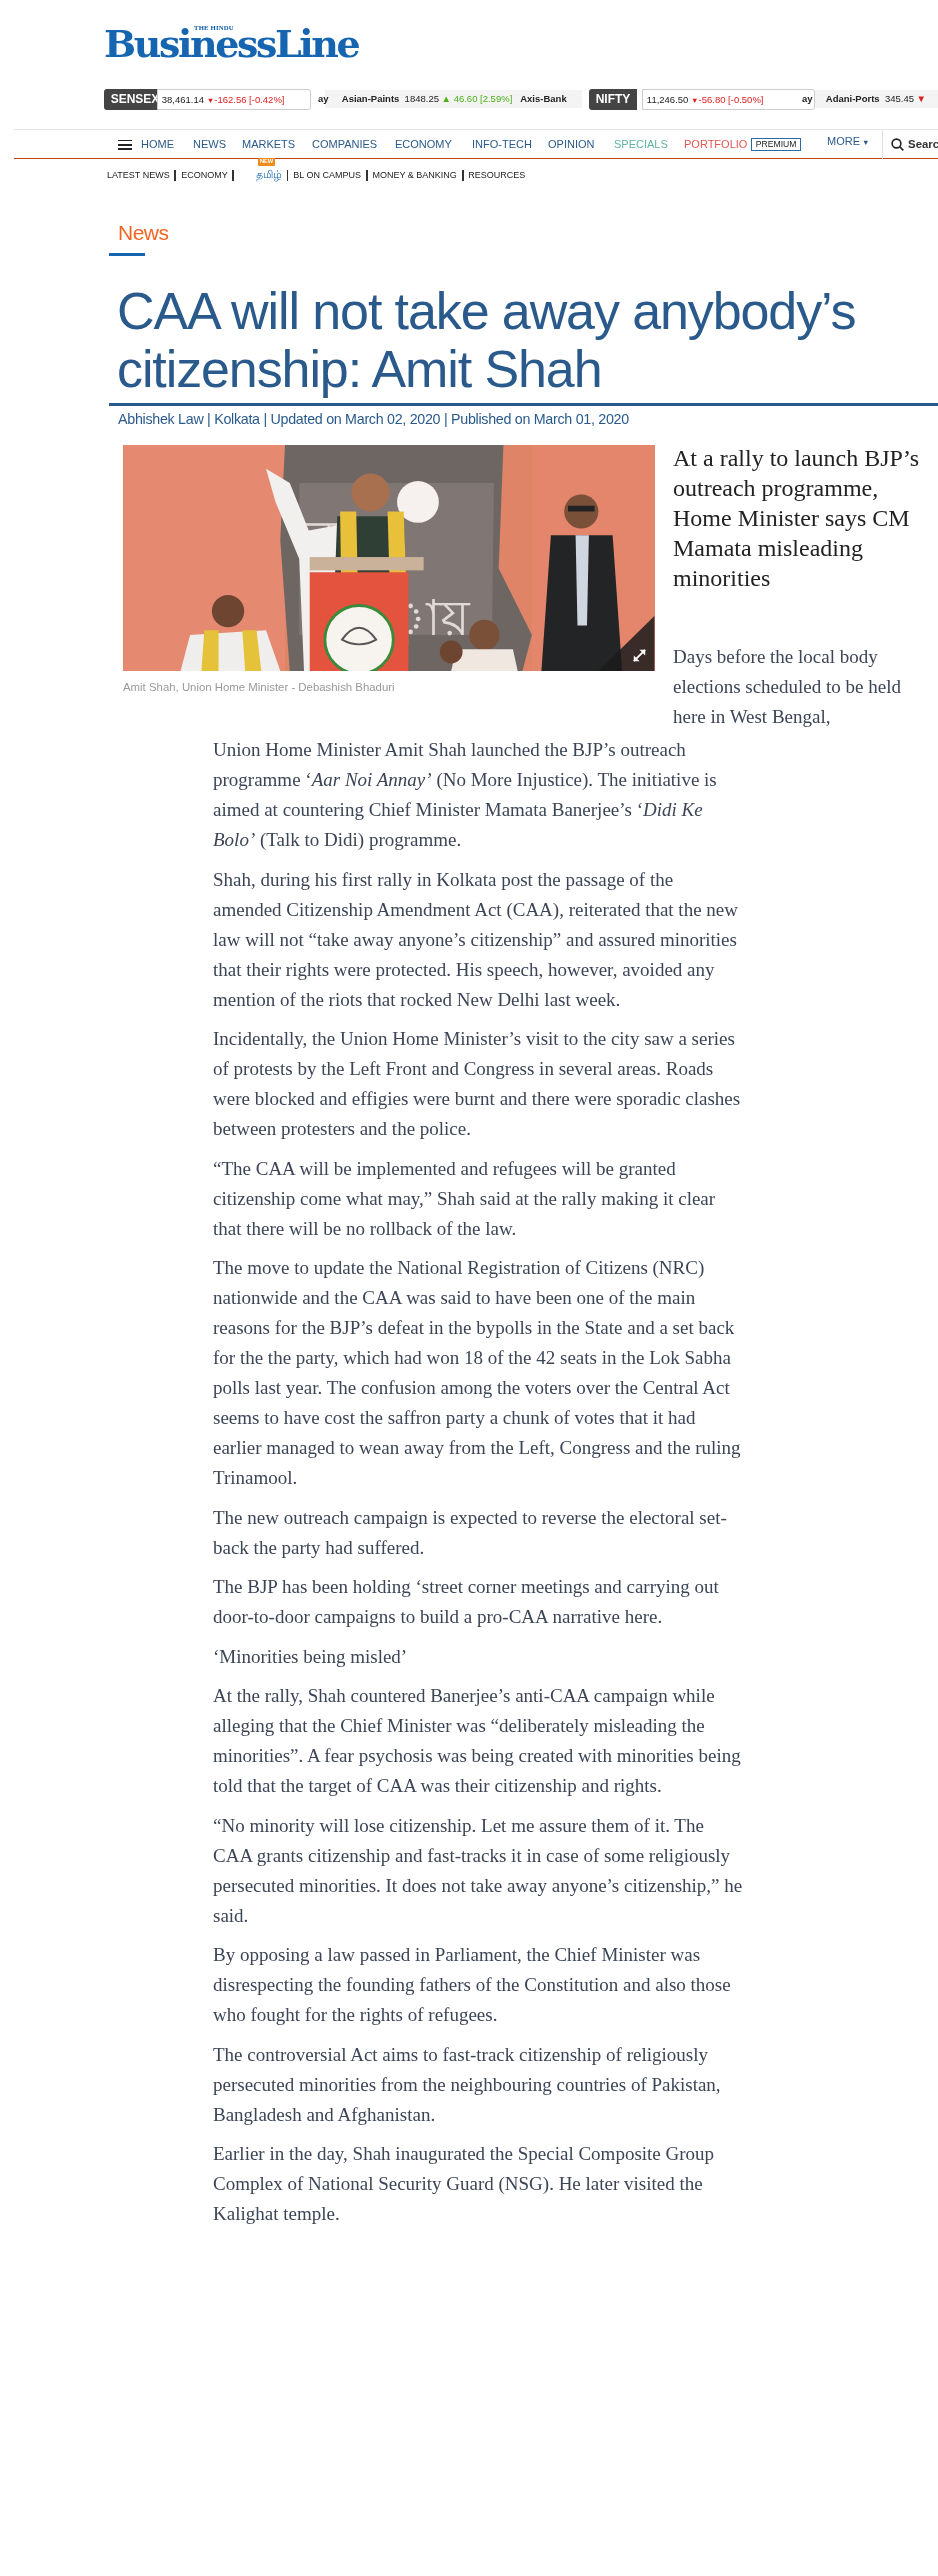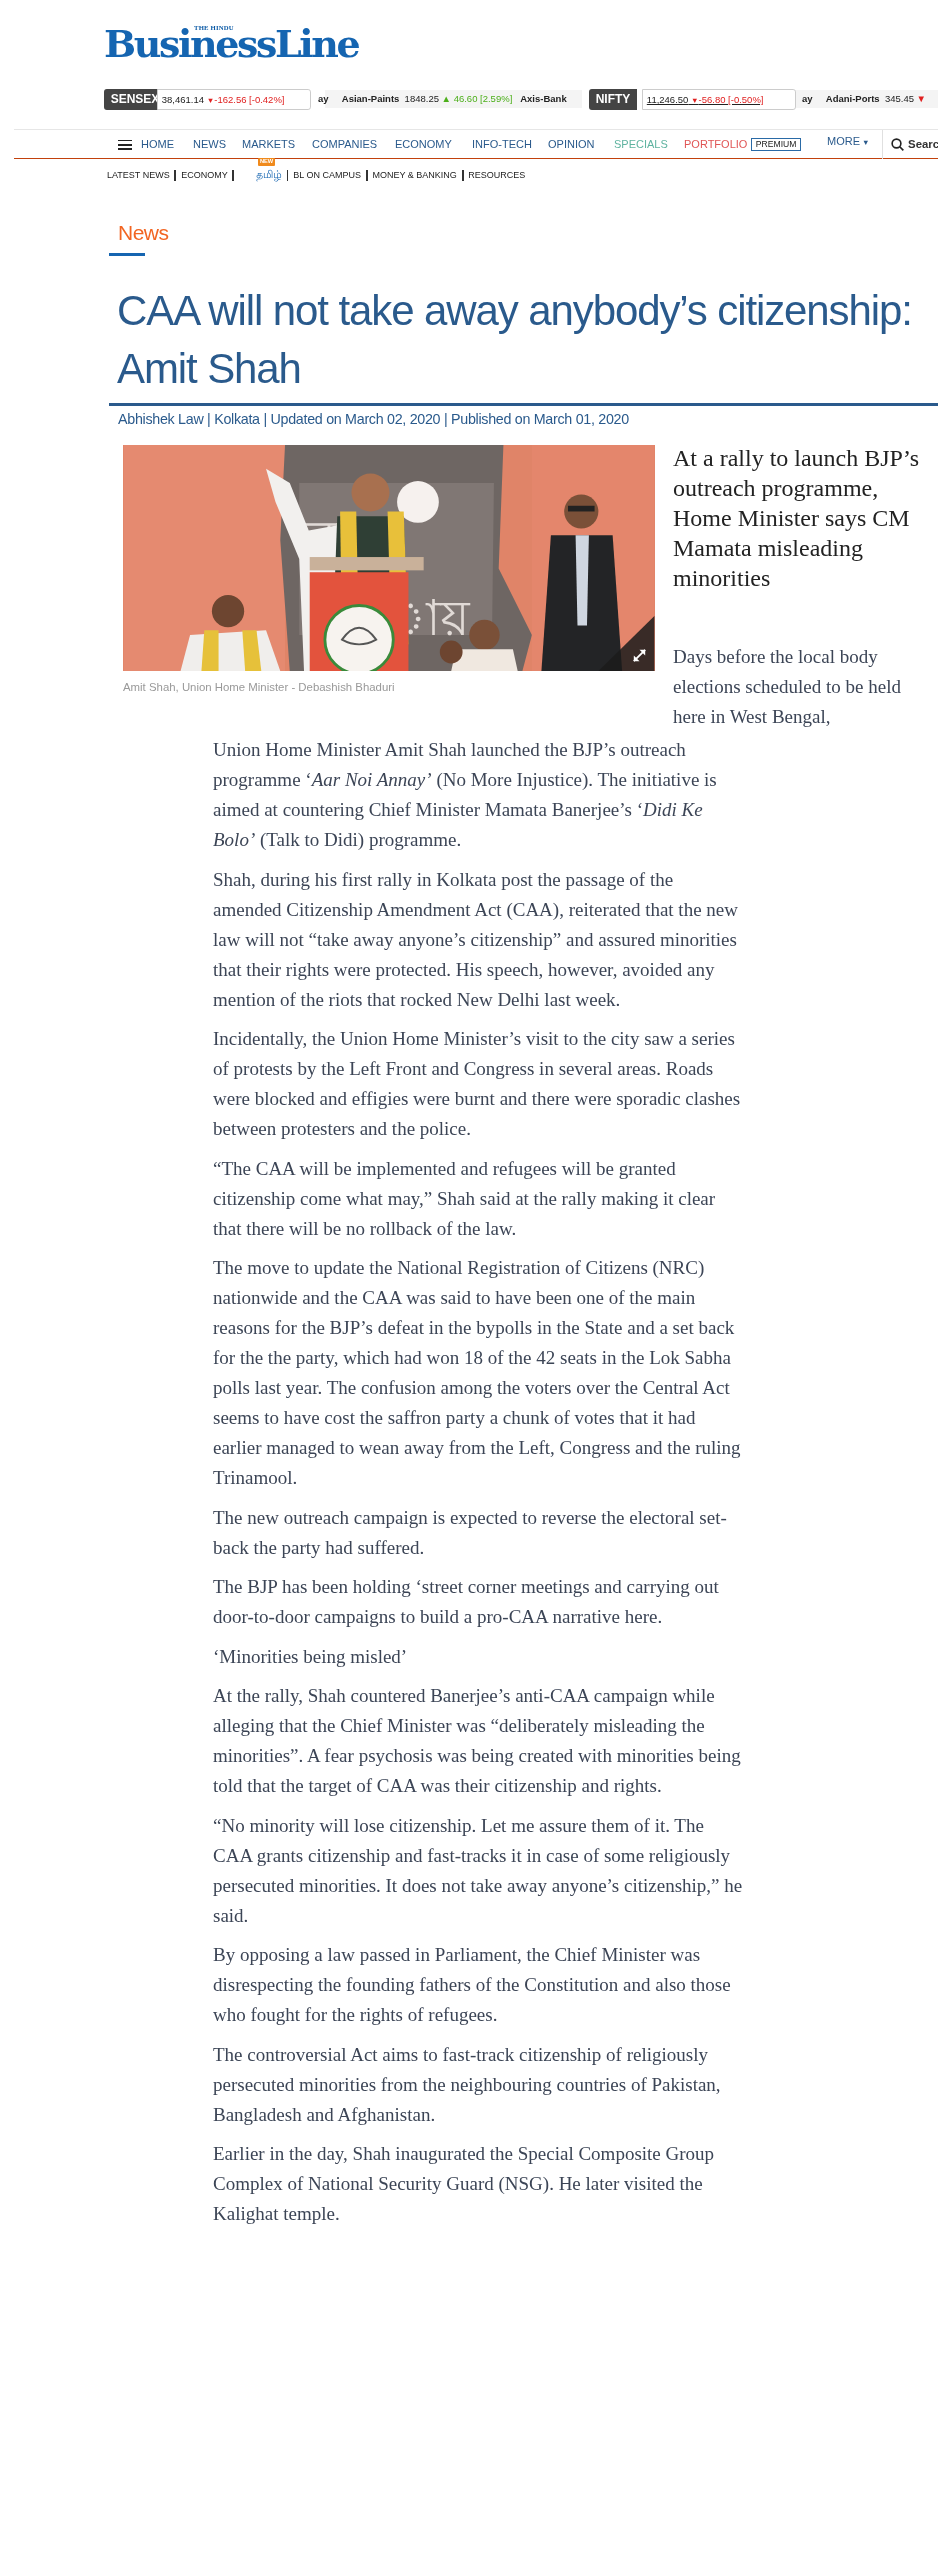--- a/index.html
+++ b/index.html
@@ -39,21 +39,21 @@
   
   .subnav { position: absolute; top: 162px; left: 107px; height: 25px; font-size: 9px; color: #222; white-space: nowrap; }
   .subnav span.item { position: relative; display: inline-block; line-height: 25px; }
   .subnav .sep { display: inline-block; width: 1.9px; height: 10.5px; background: #333; vertical-align: middle; margin: 0 4.8px; }
   .subnav .tamil { color: #1565b1; font-size: 10.5px; margin-left: 17px; }
   .subnav .new-badge { position: absolute; left: 1.9px; top: -3.8px; background: #f08a1c; color: #fff; font-size: 5.7px; font-weight: bold; padding: 0 1.9px; line-height: 7.6px; border-radius: 1px; }
 
   
   .section-tag { position: absolute; left: 118px; top: 221px; font-size: 21px; color: #f26522; font-family: "Liberation Sans", sans-serif; letter-spacing: -0.5px; }
   .section-underline { position: absolute; left: 109px; top: 253px; width: 36px; height: 2.9px; background: #1565b1; }
-  .headline { position: absolute; left: 117px; top: 282px; width: 818px; font-size: 42px; line-height: 58px; color: #2a5a8c; font-family: "Liberation Sans", sans-serif; font-weight: normal; letter-spacing: -1.1px; }
+  .headline { position: absolute; left: 117px; top: 282px; width: 818px; font-size: 52px; line-height: 58px; color: #2a5a8c; font-family: "Liberation Sans", sans-serif; font-weight: normal; letter-spacing: -1.1px; }
   .head-rule { position: absolute; left: 109px; top: 403px; width: 829px; height: 2.9px; background: #2a5a8c; }
   .byline { position: absolute; left: 118px; top: 411px; font-size: 14.3px; color: #2a5a8c; letter-spacing: -0.3px; white-space: nowrap; }
 
   
   .photo { position: absolute; left: 123px; top: 445px; width: 532px; height: 226px; overflow: hidden; background: #e08468; }
   .photo svg { display: block; }
   .expand-icon { position: absolute; right: 5.7px; bottom: 5.7px; width: 19px; height: 19px; }
   .caption { position: absolute; left: 123px; top: 681px; font-size: 11.4px; color: #999; white-space: nowrap; }
 
   
@@ -85,21 +85,21 @@
   <div class="tk-scroll" style="left:318px;">
     <span>ay</span>
     &nbsp;&nbsp;&nbsp;&nbsp;<span>Asian-Paints</span>
     &nbsp;<span class="val">1848.25</span>
     <span class="up">▲</span>
     <span class="up">46.60 [2.59%]</span>
     &nbsp;&nbsp;<span>Axis-Bank</span>
   </div>
 
   <div class="tk-label" style="left:589px;">NIFTY</div>
-  <div class="tk-box" style="left:642px;width:154px;text-decoration:underline;">
+  <div class="tk-box" style="left:642px;width:173px;">
     <span>11,246.50</span>
     <span class="tri">▼</span><span class="chg">-56.80 [-0.50%]</span>
   </div>
 
   <div class="tk-scroll" style="left:802px;">
     <span>ay</span>
     &nbsp;&nbsp;&nbsp;&nbsp;<span>Adani-Ports</span>
     &nbsp;<span class="val">345.45</span>
     <span class="down">▼</span>
   </div>

